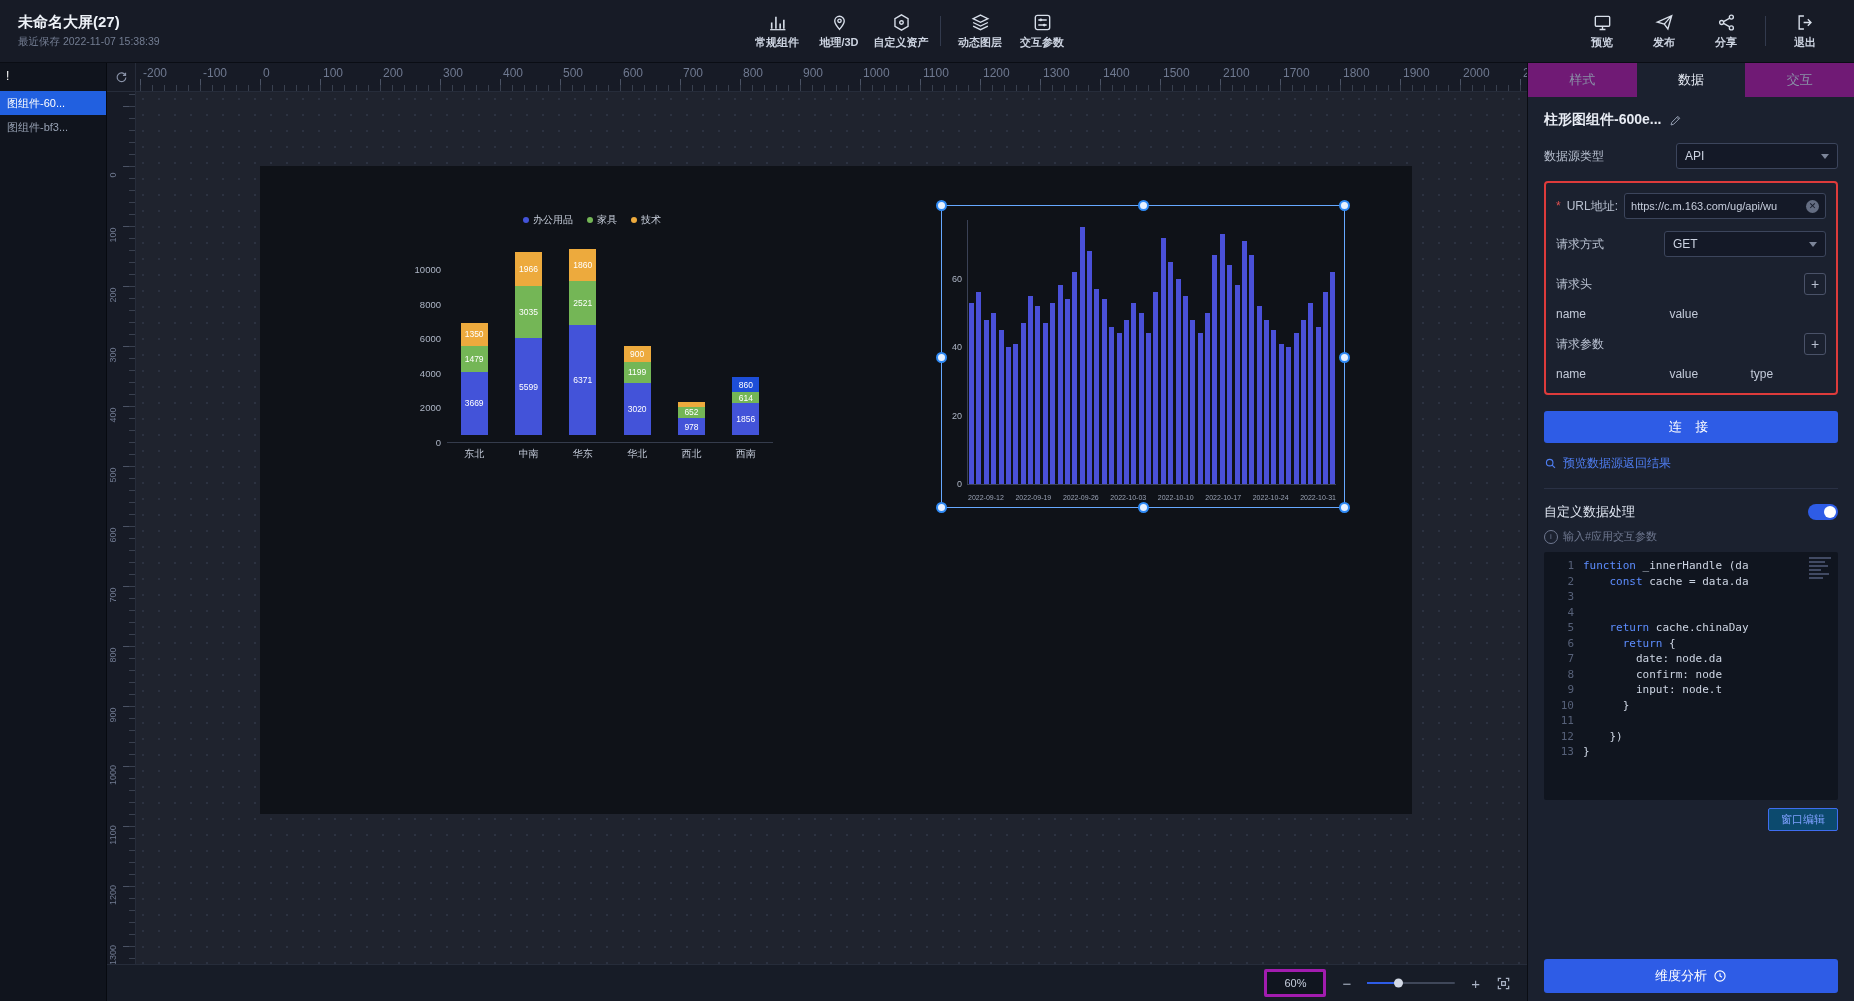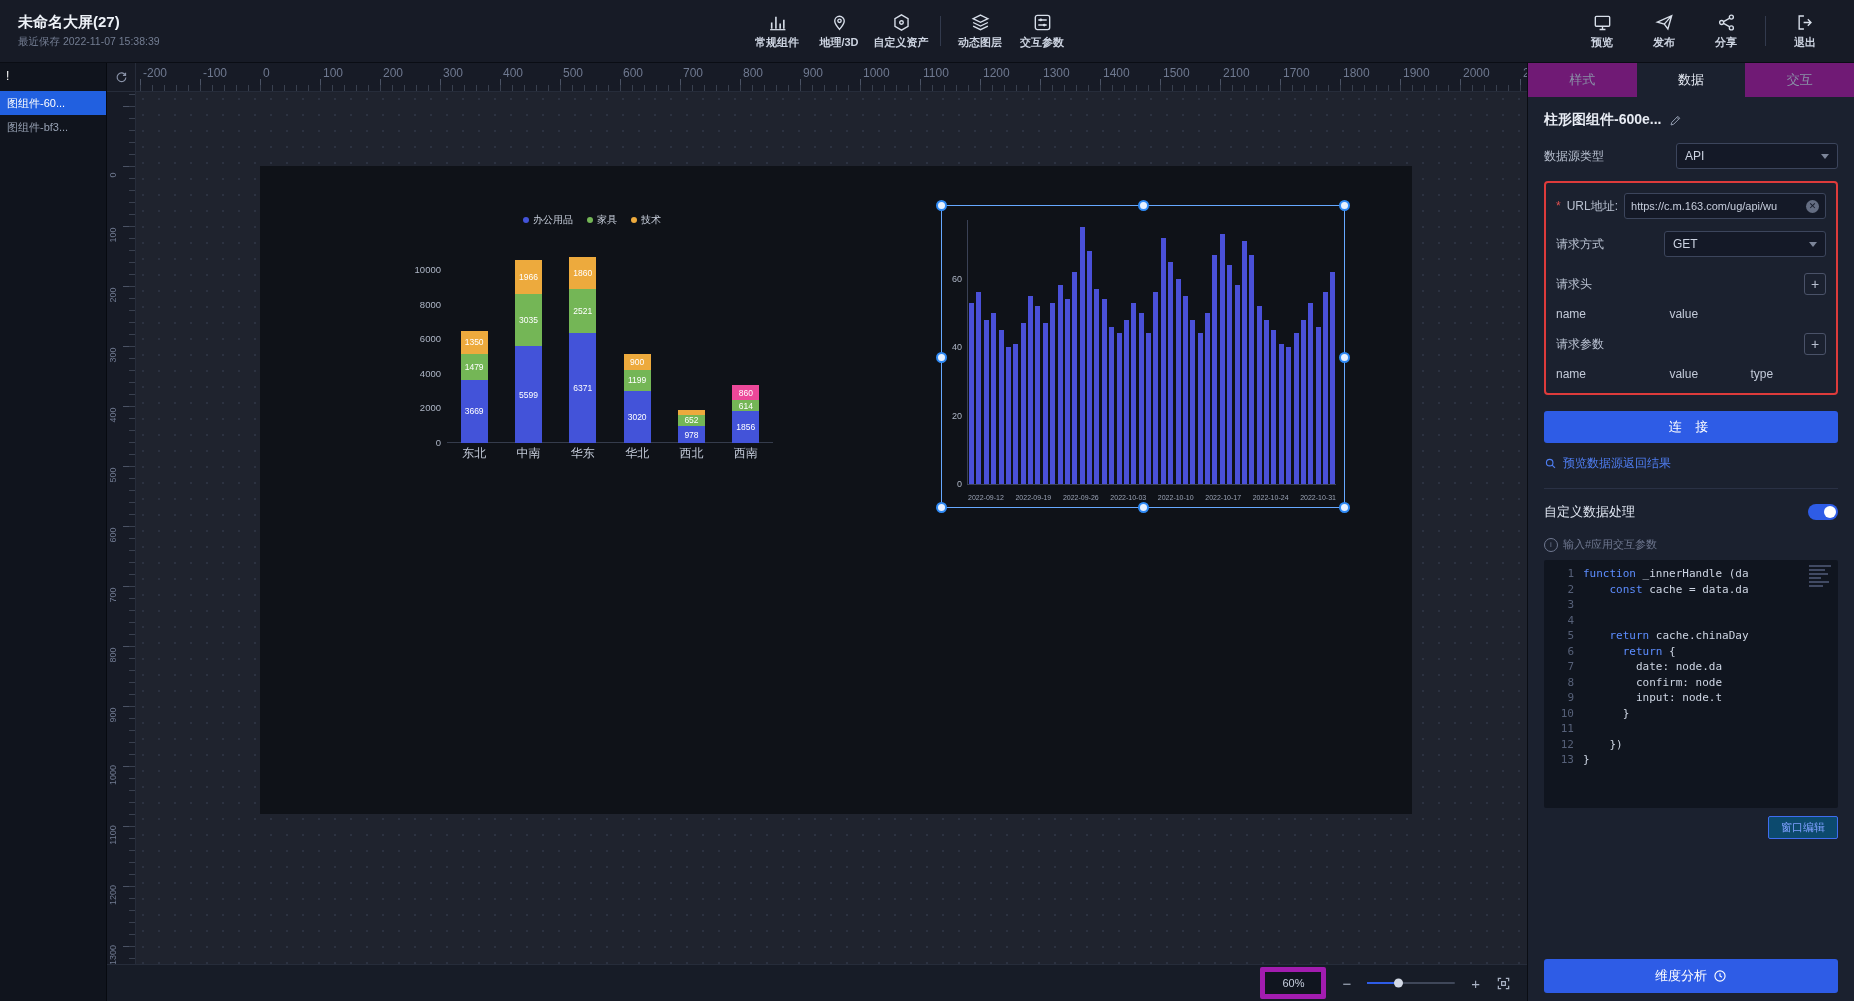--- a/index.html
+++ b/index.html
@@ -59,21 +59,21 @@
   .viewport{position:absolute;left:28px;top:28px;right:0;bottom:36px;overflow:hidden;
     background-color:#1f232e;
     background-image:radial-gradient(#2c3241 1px,transparent 1.3px);
     background-size:16px 16px;}
   .artboard{position:absolute;left:125px;top:75px;width:1152px;height:648px;background:#0f1218;}
 
   
   .zoombar{position:absolute;left:0;right:0;bottom:0;height:36px;background:#171c27;
     border-top:1px solid #262c3a;display:flex;align-items:center;justify-content:flex-end;
     gap:16px;padding-right:16px;z-index:3;}
-  .zoom-input{width:56px;height:22px;border:5px solid #a21caf;border-radius:2px;
+  .zoom-input{width:56px;height:22px;border:3px solid #a21caf;border-radius:2px;
     background:#10151f;color:#c6cedd;font-size:11px;display:flex;align-items:center;
     justify-content:center;}
   .zoom-btn{color:#aab3c5;font-size:15px;cursor:pointer;line-height:1;}
   .zoom-slider{width:88px;height:2px;background:#3f4759;position:relative;border-radius:1px;}
   .zoom-slider .fill{position:absolute;left:0;top:0;bottom:0;width:35%;background:#2e5ce6;}
   .zoom-slider .knob{position:absolute;left:35%;top:50%;width:9px;height:9px;
     background:#d3d9e6;border-radius:50%;transform:translate(-4px,-50%);}
   .fit-icon{color:#aab3c5;}
   .fit-icon svg{width:15px;height:15px;display:block;}
 
@@ -85,21 +85,21 @@
   .legend .dot{width:6px;height:6px;border-radius:50%;}
   .stacked-yticks span{position:absolute;left:0;width:38px;text-align:right;font-size:9.5px;
     color:#aeb6c6;}
   .stacked-plot{position:absolute;left:44px;right:8px;top:30px;bottom:2px;display:flex;
     justify-content:space-around;align-items:flex-end;}
   .cat-group{display:flex;flex-direction:column;align-items:center;justify-content:flex-end;
     height:100%;}
   .bar-stack{width:27px;display:flex;flex-direction:column;justify-content:flex-end;}
   .seg{display:flex;align-items:center;justify-content:center;font-size:8.5px;color:#fff;
     overflow:hidden;}
-  .cat-label{margin-top:4px;font-size:12px;color:#c3cad8;height:13px;line-height:13px;}
+  .cat-label{margin-top:12px;font-size:10px;color:#c3cad8;height:13px;line-height:13px;}
   .stacked-baseline{position:absolute;left:44px;right:8px;bottom:19px;height:1px;background:#353c4c;}
 
   .selection{position:absolute;left:681px;top:39px;width:404px;height:303px;
     border:1px solid #66a8ff;box-sizing:border-box;}
   .handle{position:absolute;width:11px;height:11px;border-radius:50%;background:#e7f1ff;
     border:2px solid #2f8af5;box-sizing:border-box;z-index:2;}
   .h-tl{left:-6px;top:-6px}.h-tm{left:calc(50% - 5px);top:-6px}.h-tr{right:-6px;top:-6px}
   .h-ml{left:-6px;top:calc(50% - 5px)}.h-mr{right:-6px;top:calc(50% - 5px)}
   .h-bl{left:-6px;bottom:-6px}.h-bm{left:calc(50% - 5px);bottom:-6px}.h-br{right:-6px;bottom:-6px}
   .chart-bars{position:absolute;inset:0;}
@@ -147,21 +147,21 @@
   .cols .c1{width:42%;}
   .cols .c2{width:30%;}
   .cols .c3{width:28%;}
   .connect-btn{height:32px;flex:none;background:#2e5ce6;border-radius:3px;color:#fff;
     font-size:13px;letter-spacing:5px;display:flex;align-items:center;justify-content:center;
     margin:2px 0 12px;cursor:pointer;}
   .preview-link{display:flex;align-items:center;gap:6px;color:#4f7ef2;font-size:12px;
     margin:0 0 16px;cursor:pointer;}
   .preview-link svg{width:13px;height:13px;display:block;}
   .hr{height:1px;background:#2a3145;margin:0 0 14px;}
-  .custom-row{display:flex;align-items:center;justify-content:space-between;margin-bottom:16px;}
+  .custom-row{display:flex;align-items:center;justify-content:space-between;margin-bottom:8px;}
   .custom-label{font-size:13px;color:#dfe5f0;}
   .toggle{width:30px;height:16px;border-radius:8px;background:#2e5ce6;position:relative;
     cursor:pointer;}
   .toggle .knob{position:absolute;right:2px;top:2px;width:12px;height:12px;border-radius:50%;
     background:#fff;}
   .hint-row{display:flex;align-items:center;gap:5px;font-size:11px;color:#6f7890;
     margin-bottom:8px;}
   .info-circle{width:12px;height:12px;border:1px solid #6f7890;border-radius:50%;font-size:8px;
     display:flex;align-items:center;justify-content:center;flex:none;}
   .editor{height:236px;flex:none;background:#10151f;border-radius:2px;position:relative;
@@ -406,21 +406,21 @@
                 <div class="cat-group">
                   <div class="bar-stack">
                     <div class="seg" style="height: 5.017px; background: rgb(237, 170, 61);"></div>
                     <div class="seg" style="height: 11.2796px; background: rgb(116, 182, 86);">652</div>
                     <div class="seg" style="height: 16.9194px; background: rgb(67, 83, 217);">978</div>
                   </div>
                   <div class="cat-label">西北</div>
                 </div>
                 <div class="cat-group">
                   <div class="bar-stack">
-                    <div class="seg" style="height: 14.878px; background: #ec4899; text-align: right;">860</div>
+                    <div class="seg" style="height: 14.878px; background: #1d4ed8; text-align: right;">860</div>
                     <div class="seg" style="height: 10.6222px; background: rgb(116, 182, 86);">614</div>
                     <div class="seg" style="height: 32.1088px; background: rgb(67, 83, 217);">1856</div>
                   </div>
                   <div class="cat-label">西南</div>
                 </div>
               </div>
           </div>
 
           <div class="selection">
             <div class="chart-bars">

